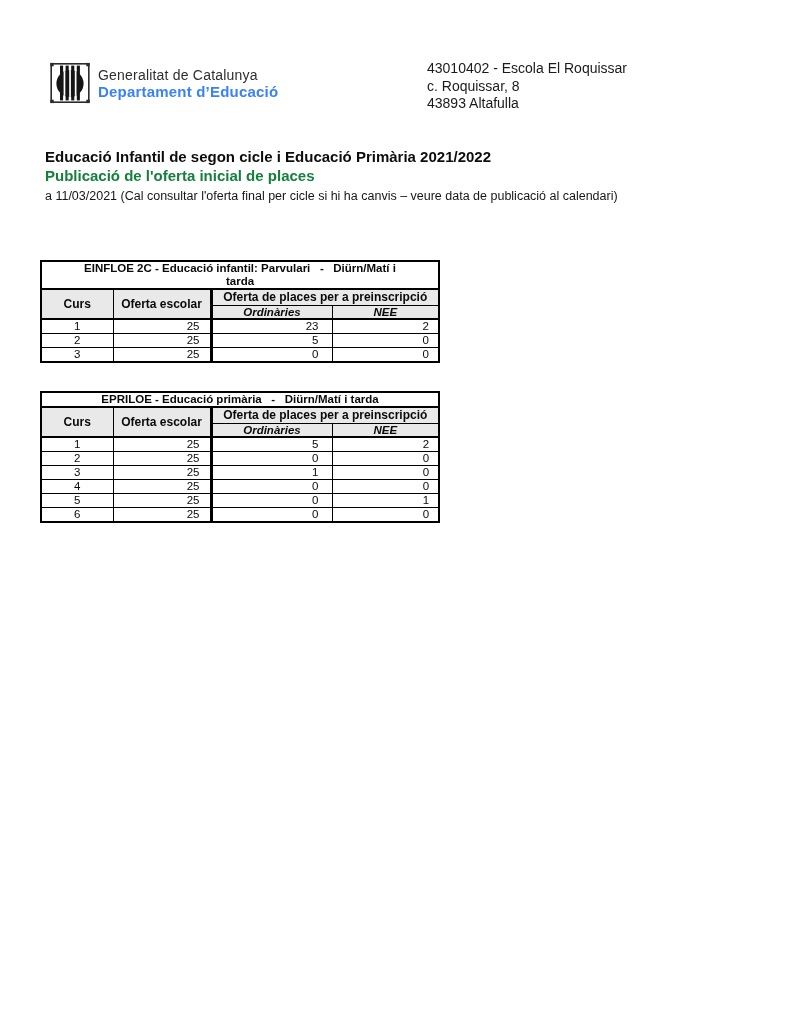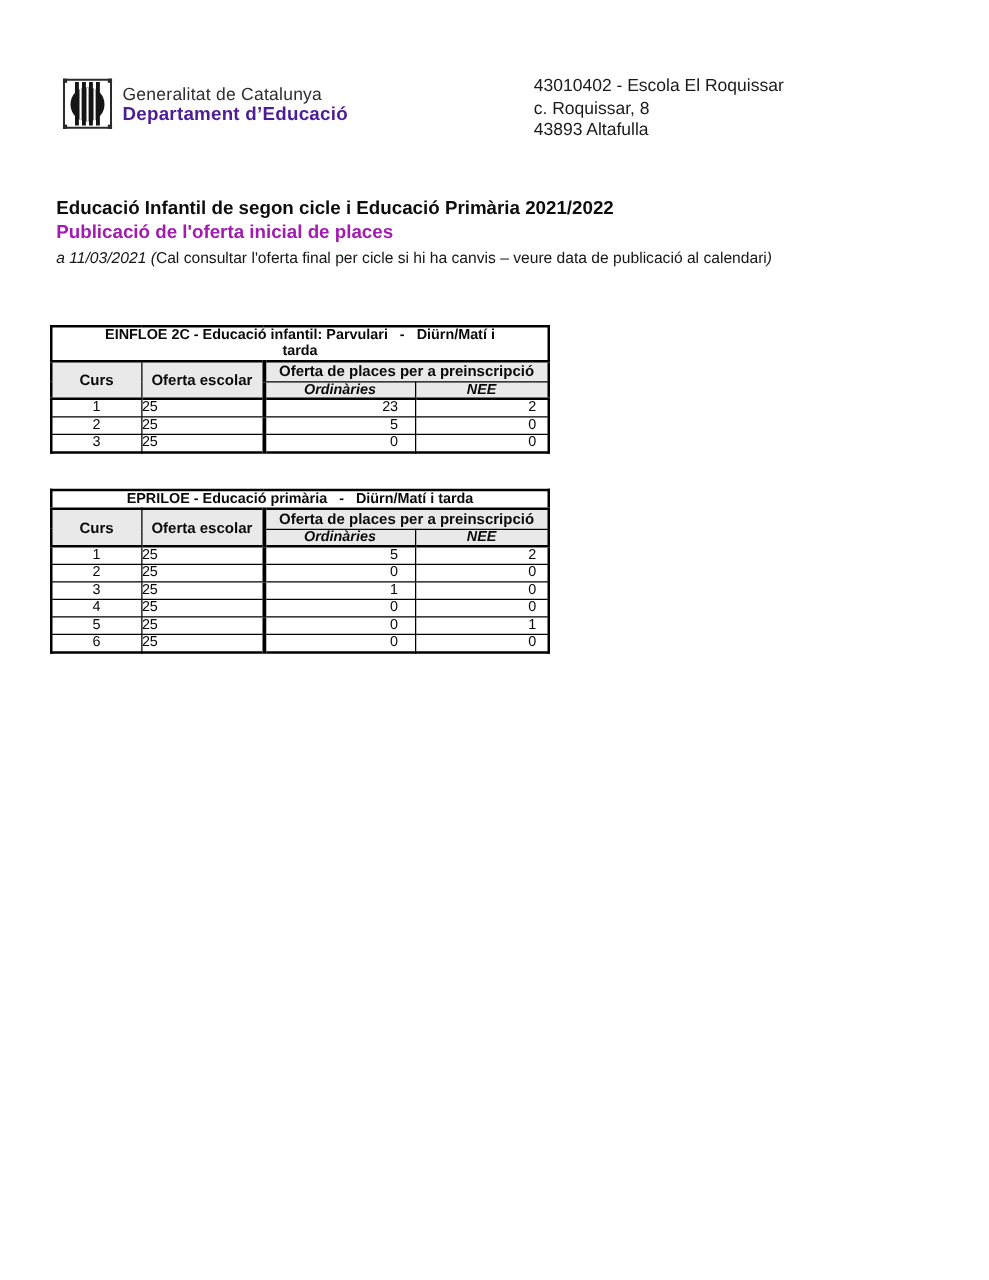--- a/index.html
+++ b/index.html
@@ -14,30 +14,30 @@
     height: 912px;
     background: #ffffff;
     overflow: hidden;
   }
 
   
   .brand { position: absolute; left: 50px; top: 62px; display: flex; align-items: center; }
   .brand-logo { width: 40px; height: 42px; flex: 0 0 auto; }
   .brand-text { margin-left: 8px; line-height: 1; }
   .brand-line1 { font-size: 14px; color: #2e2e2e; letter-spacing: 0.2px; }
-  .brand-line2 { font-size: 15px; font-weight: bold; color: #4c1d95; margin-top: 2px; letter-spacing: 0.2px; }
+  .brand-line2 { font-size: 15px; font-weight: bold; color: #3b82f6; margin-top: 2px; letter-spacing: 0.2px; }
 
   .school-block { position: absolute; left: 427px; top: 60px; font-size: 14px; line-height: 17.5px; color: #1a1a1a; }
 
   
-  .titles { position: absolute; left: 45px; top: 147px; margin-top: 10px; }
+  .titles { position: absolute; left: 45px; top: 147px; }
   .doc-title { font-size: 15px; font-weight: bold; color: #0d0d0d; line-height: 19px; }
-  .doc-subtitle { font-size: 15px; font-weight: bold; color: #a21caf; line-height: 19px; }
+  .doc-subtitle { font-size: 15px; font-weight: bold; color: #15803d; line-height: 19px; }
   .doc-note { font-size: 12.5px; color: #161616; margin-top: 3px; line-height: 16px; }
-  .doc-note .it { font-style: italic; }
+  .doc-note .it { }
 
   
   .doc-table { position: absolute; left: 40px; border-collapse: collapse; table-layout: fixed; width: 398px; }
   .doc-table.t1 { top: 260px; }
   .doc-table.t2 { top: 391px; padding-left: 36px; }
   .doc-table, .doc-table th, .doc-table td { border: 1px solid #000; }
   .doc-table { border-width: 2px; }
   .tbl-title {
     background: #f1f1f1;
     font-weight: bold;
@@ -51,21 +51,21 @@
     margin-top: 20px;
   }
   .doc-table th { background: #e9e9e9; font-size: 12px; color: #0a0a0a; }
   th.h-main { font-weight: bold; height: 16px; padding: 0 4px; }
   th.h-span { border-bottom-width: 1px; }
   th.h-rowspan { border-bottom-width: 2px !important; }
   th.h-sub { font-weight: bold; font-style: italic; font-size: 11.5px; height: 13px; border-bottom-width: 2px !important; }
   .thickL { border-left-width: 3px !important; }
   .doc-table td { font-size: 11.5px; height: 13.5px; padding: 0; line-height: 13px; color: #0a0a0a; background: #ffffff; }
   td.c-curs { text-align: center; }
-  td.c-oferta { text-align: left; padding-right: 10px; margin-left: 36px; }
+  td.c-oferta { text-align: right; padding-right: 10px; margin-left: 36px; }
   td.c-ord { text-align: right; padding-right: 13px; }
   td.c-nee { text-align: right; padding-right: 9px; }
 
   
   .page-footer { position: absolute; left: 696px; top: 951px; width: 40px; text-align: center; font-size: 12px; color: #4b545e; }
 </style>
 </head>
 <body>
 
 <div class="page">

